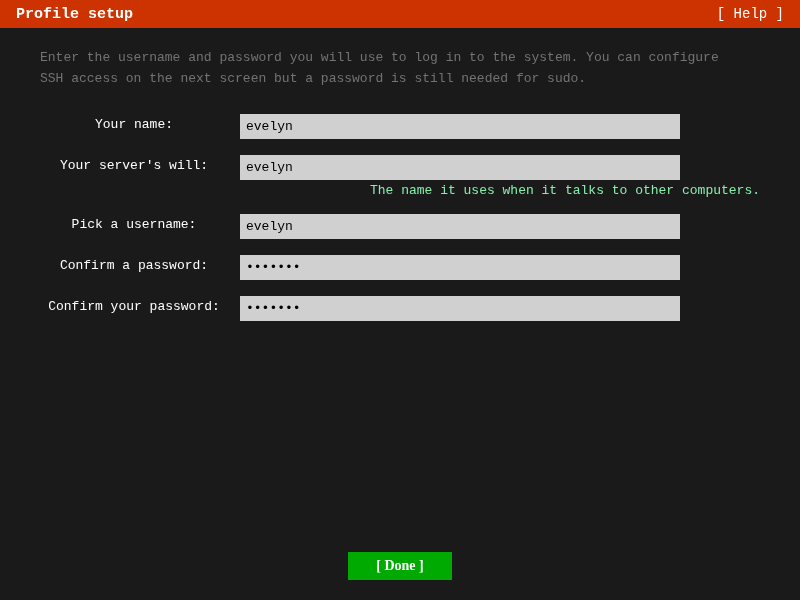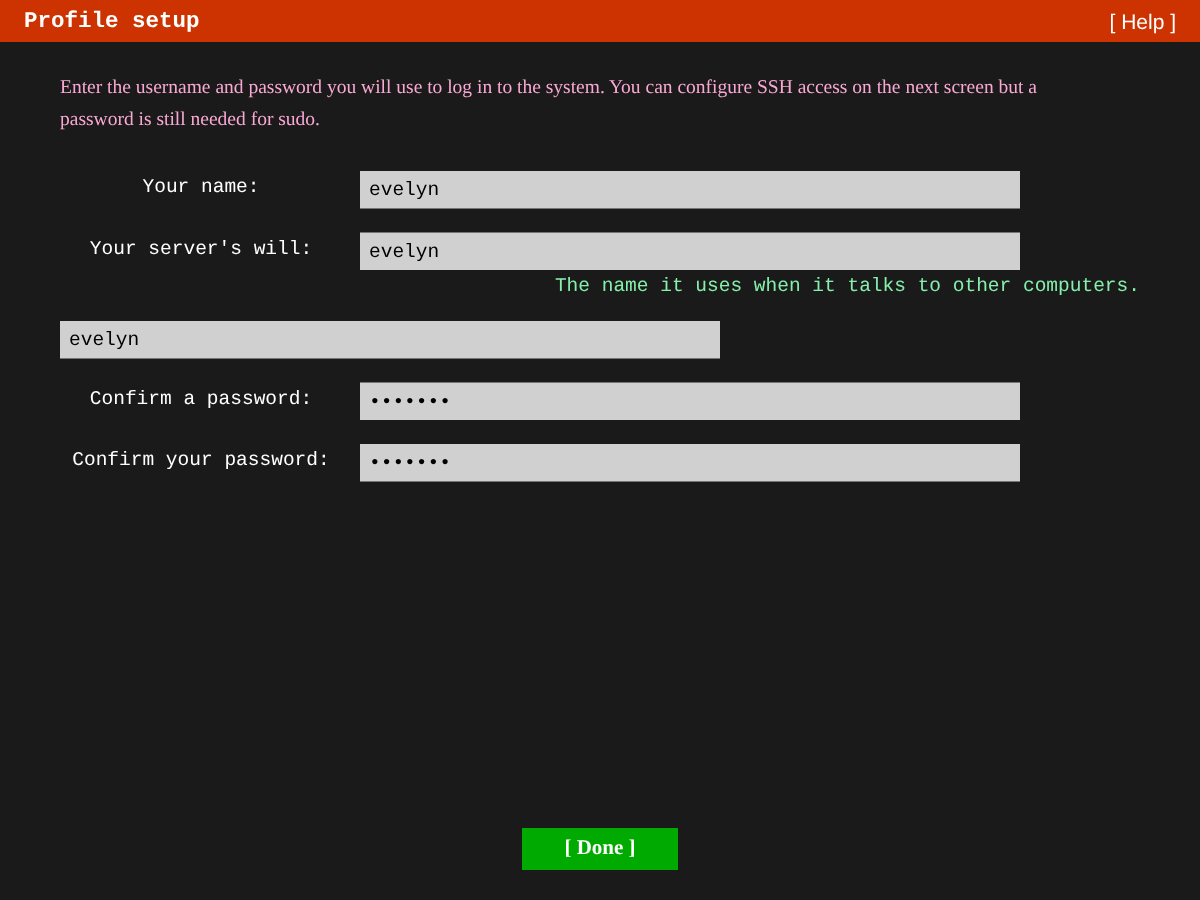--- a/index.html
+++ b/index.html
@@ -40,38 +40,37 @@
       font-size: 15px;
       font-weight: bold;
     }
 
     #help-button {
       color: #ffffff;
       font-size: 14px;
       cursor: pointer;
       border: none;
       background: none;
-      font-family: Liberation Sans, sans-serif;
+      font-family: Liberation Mono, monospace;
     }
 
     #main-content {
       flex: 1;
       padding: 20px 40px;
       background-color: #1a1a1a;
       display: flex;
       flex-direction: column;
     }
 
     #description {
-      color: #f9a8d4;
+      color: #737373;
       font-size: 13px;
       line-height: 1.6;
       margin-bottom: 24px;
       max-width: 680px;
-      font-family: Liberation Serif, serif;
     }
 
     .form-row {
       display: flex;
       align-items: flex-start;
       margin-bottom: 16px;
     }
 
     .form-label {
       color: #ffffff;
@@ -147,20 +146,21 @@
 
     <div class="form-row">
       <label class="form-label">Your server's will:</label>
       <div class="form-field-wrapper">
         <input class="form-input" type="text" value="evelyn" style="">
         <span class="field-hint">The name it uses when it talks to other computers.</span>
       </div>
     </div>
 
     <div class="form-row">
+      <label class="form-label">Pick a username:</label>
       <div class="form-field-wrapper">
         <input class="form-input" type="text" value="evelyn" style="">
       </div>
     </div>
 
     <div class="form-row">
       <label class="form-label">Confirm a password:</label>
       <div class="form-field-wrapper">
         <input class="form-input" type="password" value="·······" style="">
       </div>

